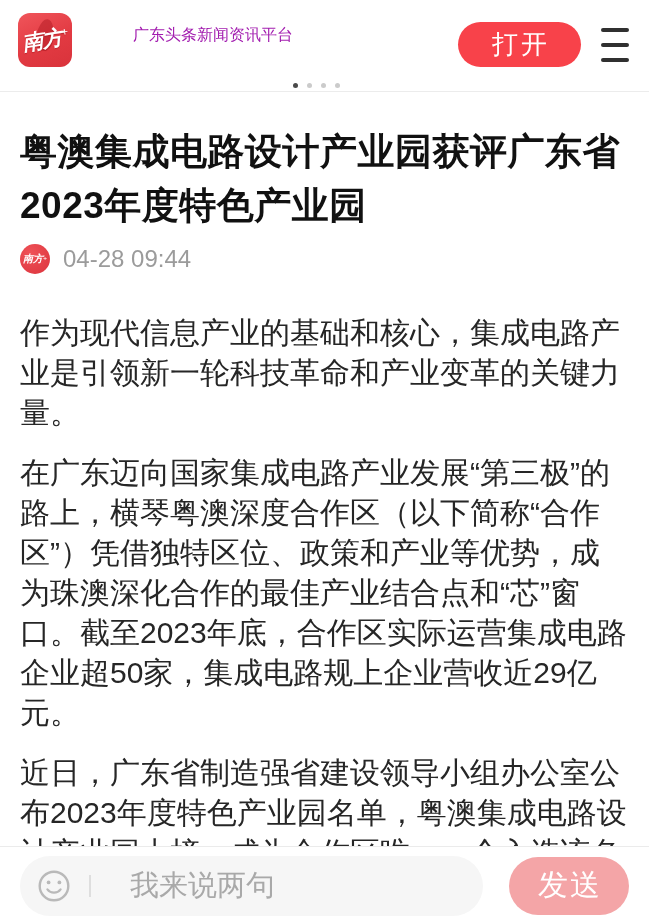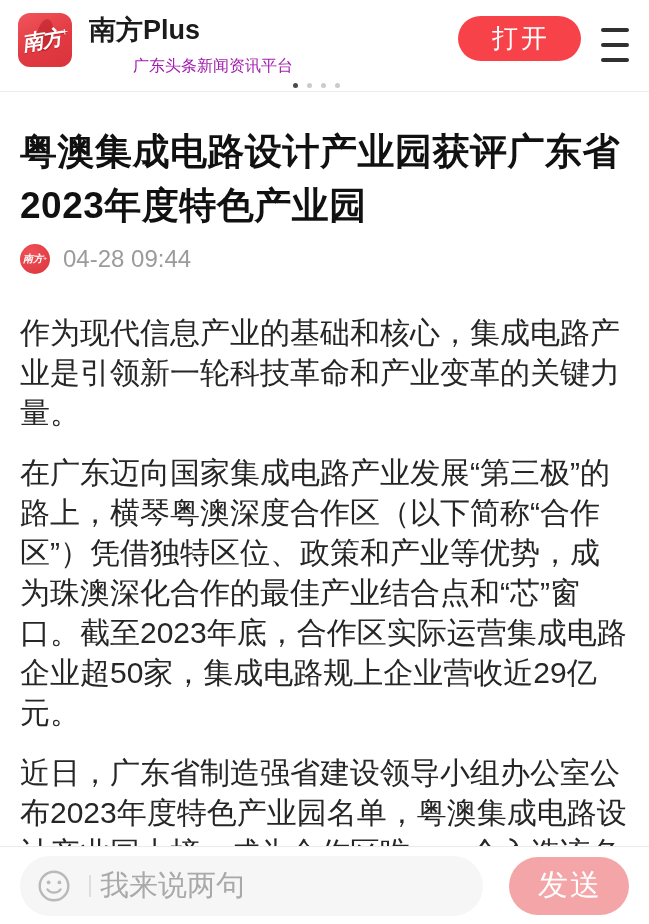--- a/index.html
+++ b/index.html
@@ -50,21 +50,21 @@
     transform: rotate(-9deg);
     letter-spacing: -1px;
     text-shadow: 0 1px 1px rgba(140,10,16,.4);
   }
   .logo-text sup { font-size: 12px; }
   .app-meta { margin-left: 17px; padding-top: 2px; }
   .app-name { font-size: 27px; font-weight: bold; color: #1b1b1b; line-height: 31px; }
   .app-tagline { font-size: 16px; color: #a21caf; margin-top: 8px; line-height: 24px; margin-left: 44px; }
   .open-btn {
     margin-left: auto;
-    margin-top: 3px;
+    margin-top: 9px;
     width: 123px; height: 45px;
     border: none;
     border-radius: 23px;
     background: #f8424a;
     color: #ffffff;
     font-size: 26px;
     letter-spacing: 3px;
     font-family: inherit;
     display: flex; align-items: center; justify-content: center;
     padding-left: 3px;
@@ -134,21 +134,21 @@
     width: 463px; height: 60px;
     background: #f6f6f6;
     border-radius: 30px;
     display: flex; align-items: center;
     padding-left: 17px;
     cursor: text;
     flex: none;
   }
   .emoji-icon { flex: none; display: block; cursor: pointer; }
   .vline { width: 2px; height: 22px; background: #dedede; margin-left: 18px; flex: none; }
-  .placeholder { margin-left: 9px; font-size: 29px; color: #a9a9a9; white-space: nowrap; }
+  .placeholder { margin-left: 39px; font-size: 29px; color: #a9a9a9; white-space: nowrap; }
   .send-btn {
     margin-left: auto;
     width: 120px; height: 58px;
     border: none; border-radius: 29px;
     background: #f4a5a7;
     color: #ffffff;
     font-size: 30px;
     letter-spacing: 2px;
     font-family: Liberation Mono, monospace;
     display: flex; align-items: center; justify-content: center;
@@ -161,21 +161,20 @@
 <body>
 
 <div class="page">
 
   <header class="app-banner">
     <div class="logo">
       <span class="logo-flame"></span>
       <span class="logo-text"><span>南方</span><sup>+</sup></span>
     </div>
     <div class="app-meta">
-      <div class="app-name">南方Plus</div>
       <div class="app-tagline">广东头条新闻资讯平台</div>
     </div>
     <button class="open-btn">打开</button>
     <div class="menu">
       <i></i>
       <i></i>
       <i></i>
     </div>
     <div class="dots">
       <span class="dot active"></span>

